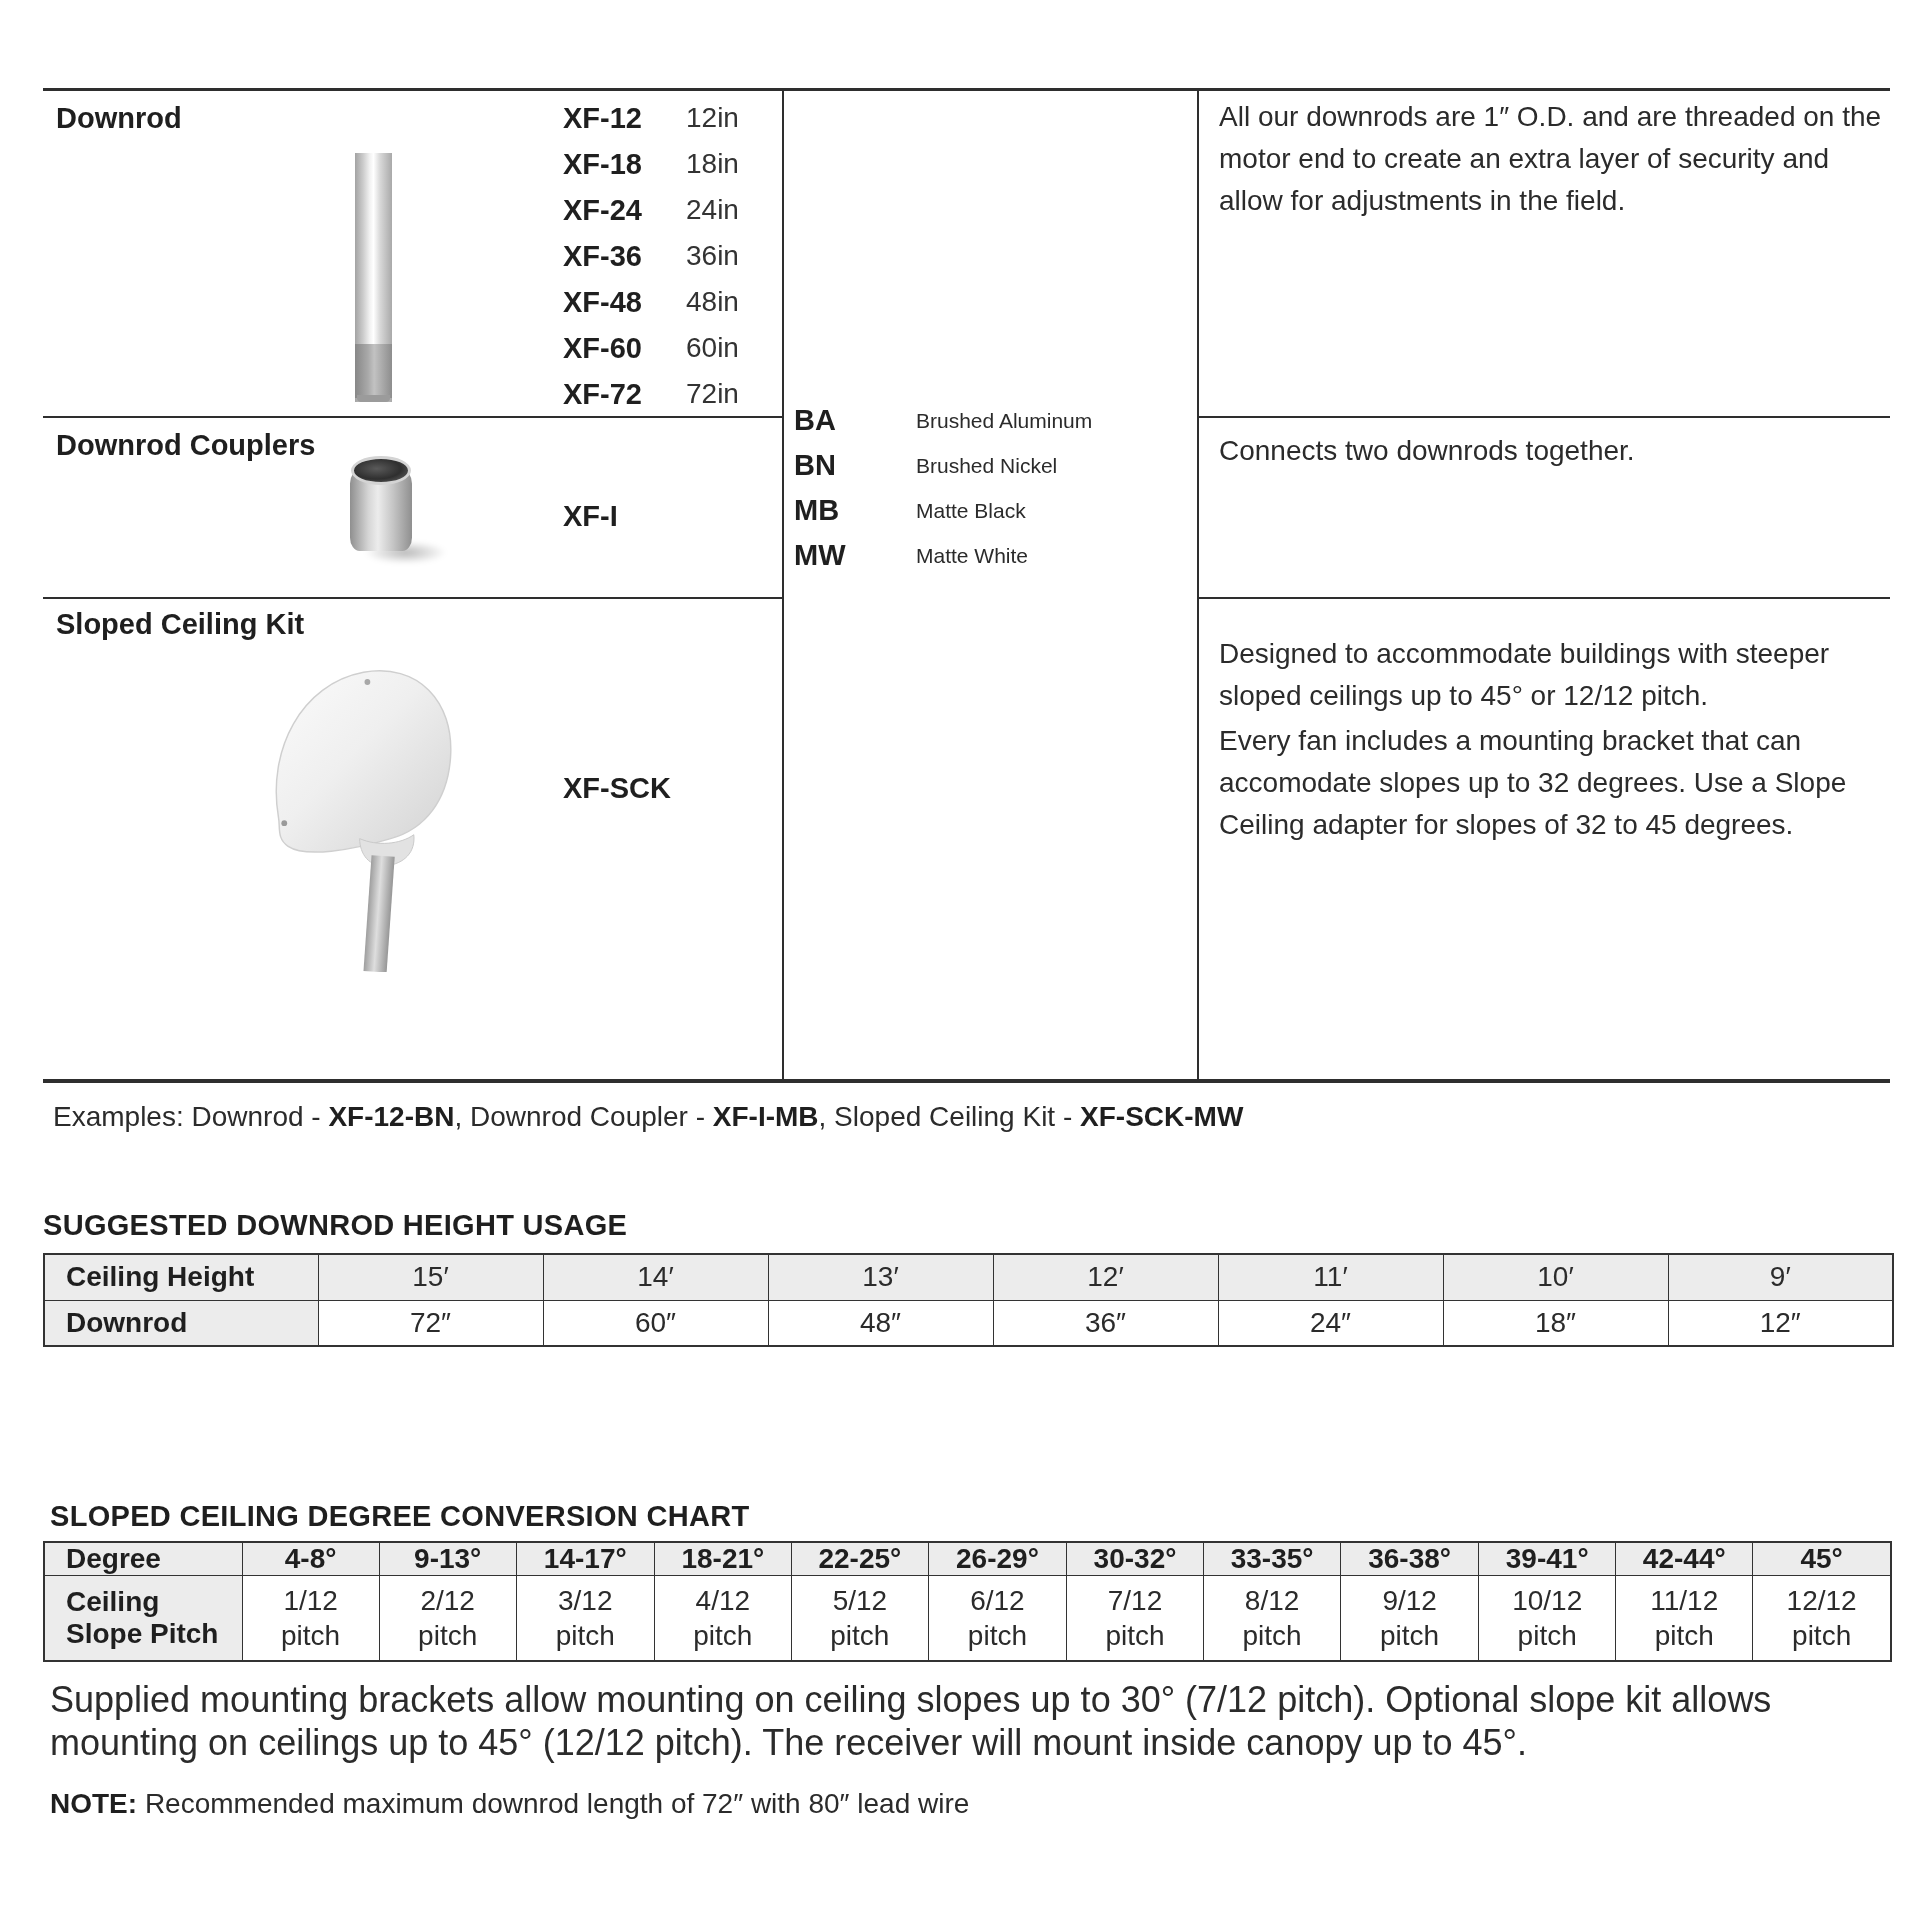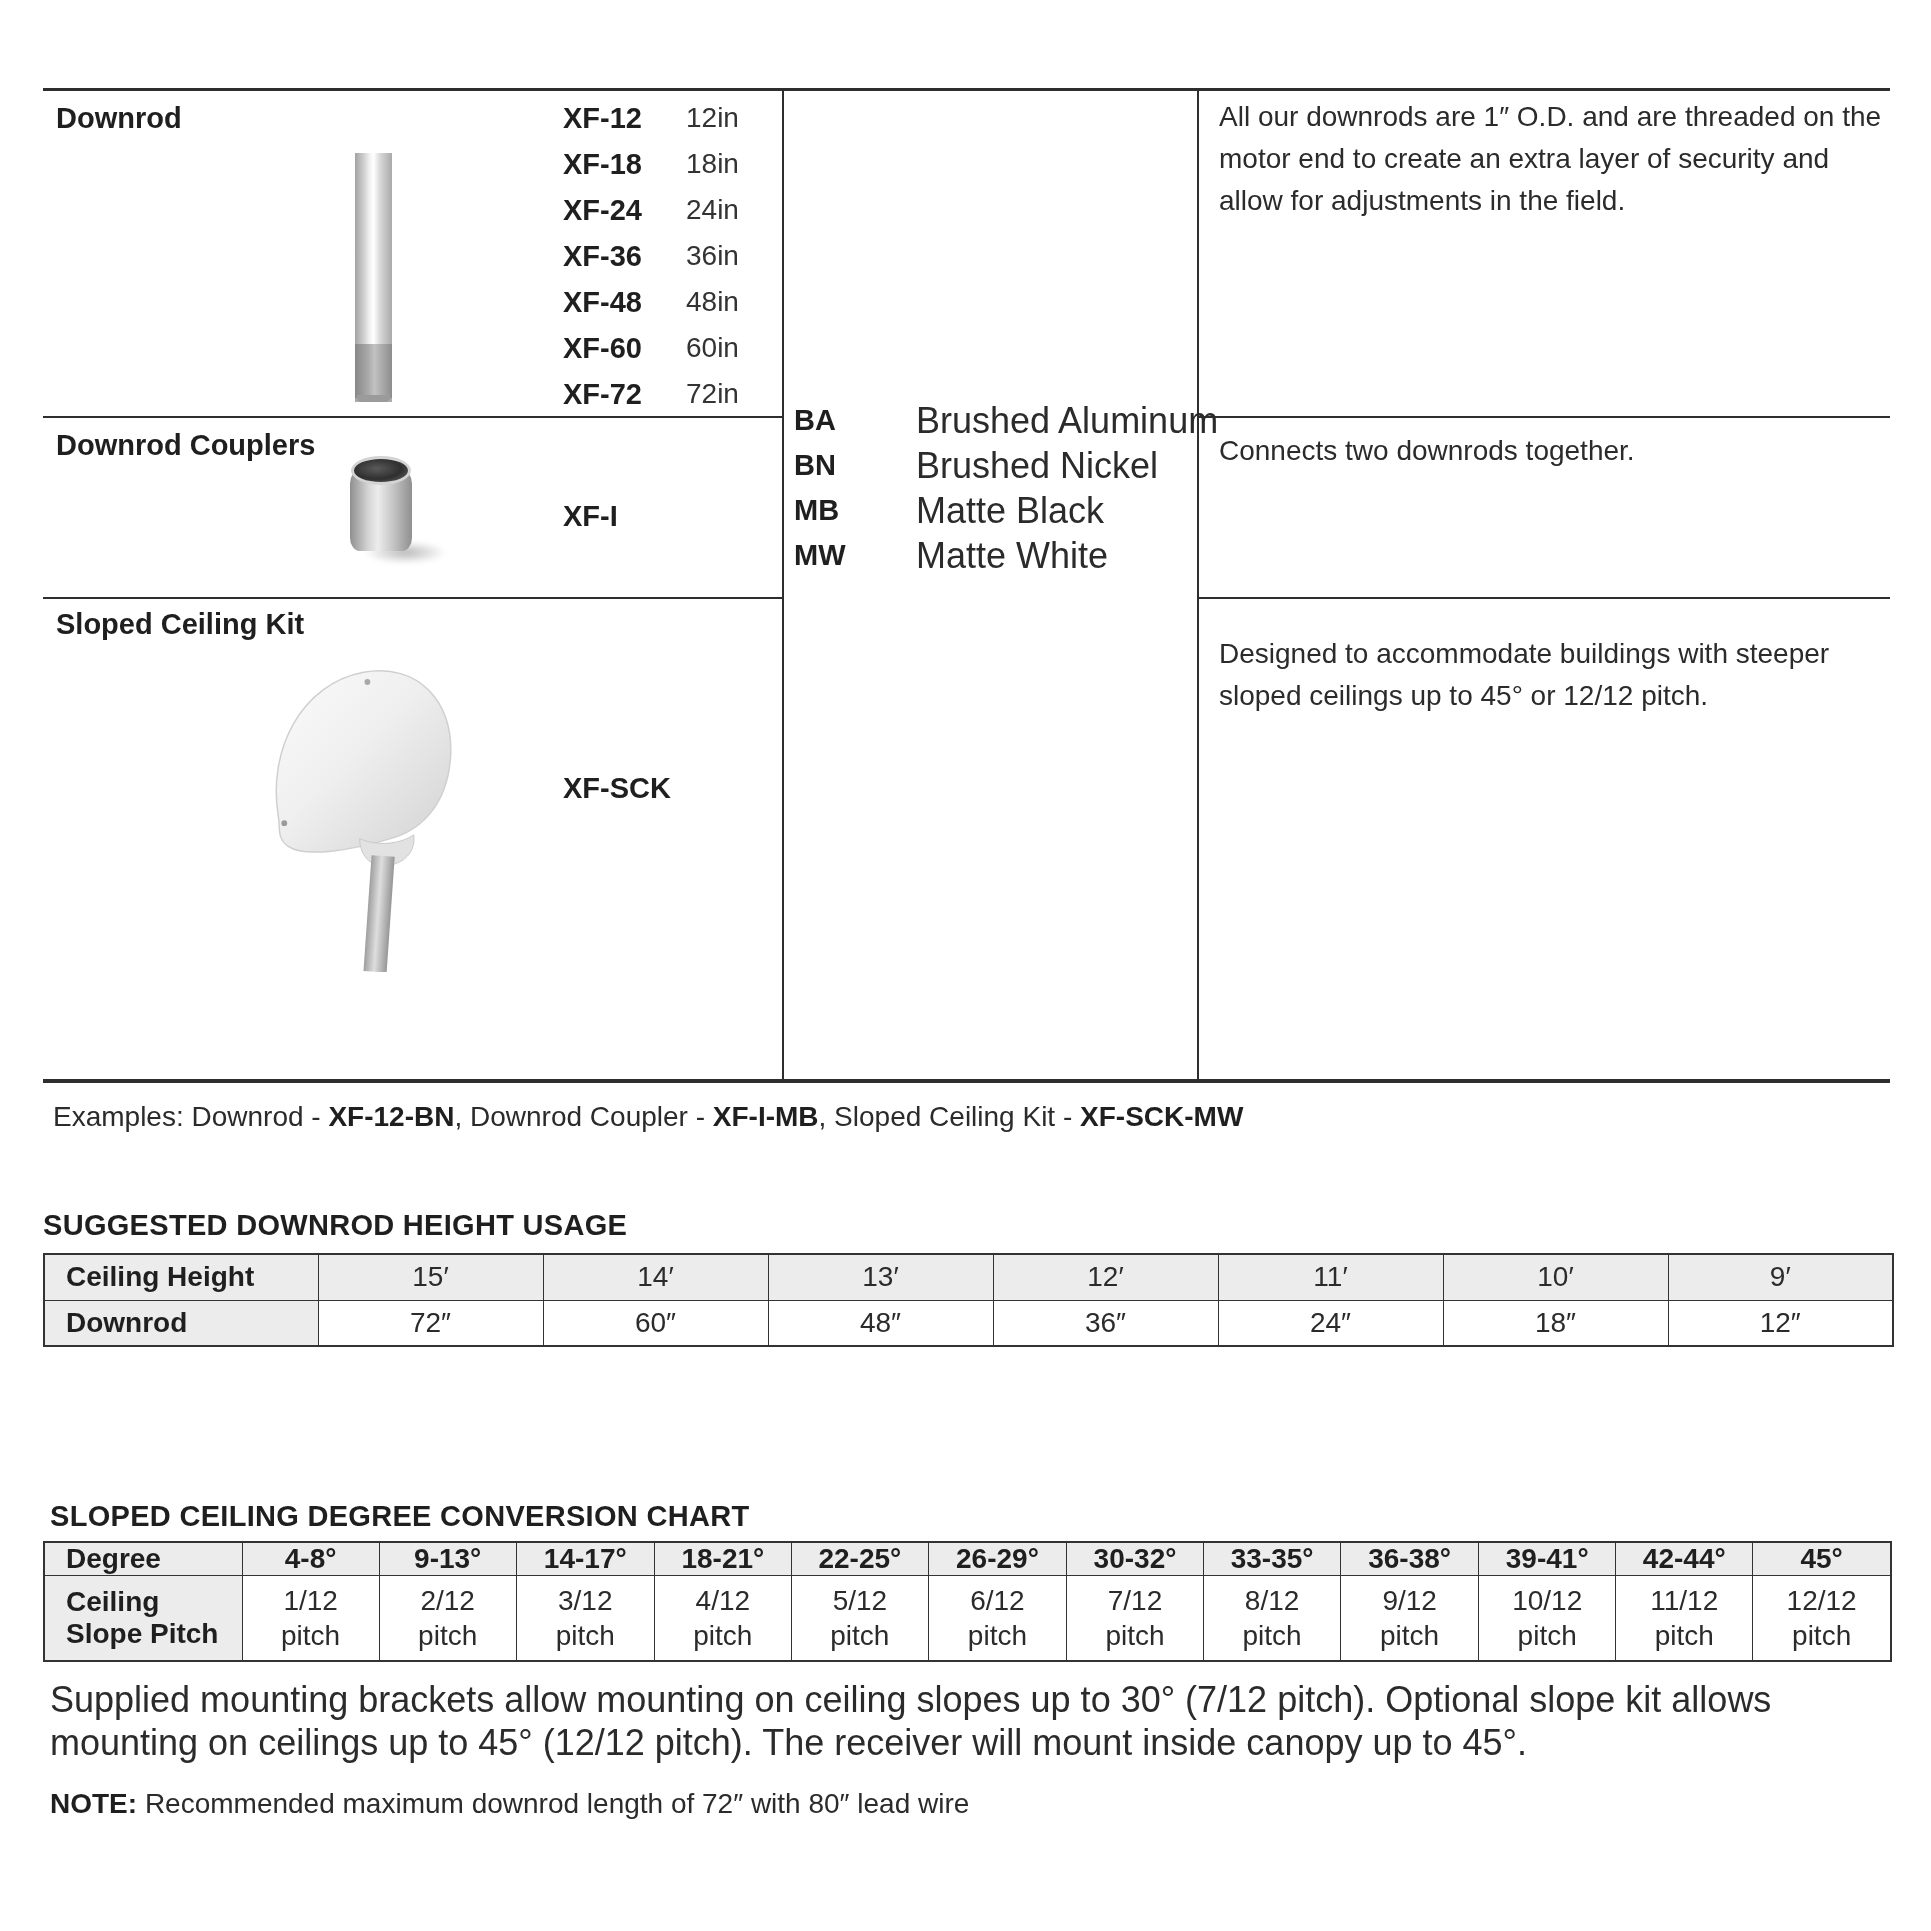--- a/index.html
+++ b/index.html
@@ -14,21 +14,21 @@
   .sec-label{position:absolute;left:56px;font-weight:bold;font-size:29px;color:#1f1f1f;}
   .model-col{position:absolute;left:563px;top:95px;}
   .model-row{height:46px;display:flex;align-items:center;}
   .model-code{font-weight:bold;font-size:29px;color:#1f1f1f;width:123px;}
   .model-len{font-size:28px;color:#333;}
   .single-code{position:absolute;left:563px;font-weight:bold;font-size:29px;color:#1f1f1f;}
   
   .finish-list{position:absolute;left:794px;top:398px;}
   .finish-row{height:45px;display:flex;align-items:center;}
   .finish-code{font-weight:bold;font-size:29px;color:#1f1f1f;width:122px;}
-  .finish-name{font-size:36px;color:#2b2b2b;}
+  .finish-name{font-size:21px;color:#2b2b2b;}
   
   .desc{position:absolute;left:1219px;width:668px;font-size:28px;line-height:42px;color:#2b2b2b;}
   
   .rod-img{position:absolute;left:355px;top:153px;width:37px;height:249px;}
   .rod-body{position:absolute;inset:0;
     background:linear-gradient(90deg,#a3a3a3,#cccccc 22%,#f2f2f2 40%,#ffffff 50%,#d8d8d8 68%,#a9a9a9);}
   .rod-thread{position:absolute;left:0;bottom:3.9px;width:100%;height:54px;
     background:linear-gradient(90deg,#878787,#a9a9a9 35%,#c2c2c2 52%,#8d8d8d);}
   .rod-cap{position:absolute;left:1.9px;bottom:0;width:33px;height:6.8px;background:#9b9b9b;border-radius:0 0 3.9px 3.9px;}
   .coupler{position:absolute;left:350px;top:456px;width:62px;height:104px;}
@@ -150,20 +150,21 @@
       <path d="M100,192 C118,200 142,198 156,188 C158,206 146,218 128,220 C110,222 100,208 100,192 Z" fill="#e2e2e2" stroke="#c8c8c8" stroke-width="1"></path>
       <circle cx="22" cy="176" r="3" fill="#9a9a9a"></circle>
       <circle cx="108" cy="30" r="3" fill="#a8a8a8"></circle>
       <rect x="112" y="210" width="24" height="120" fill="url(#rodG)" transform="rotate(4 124 214)"></rect>
     </svg>
   </div>
 
   <div class="single-code" style="top:772px;">XF-SCK</div>
 
   <div class="desc" style="top:633px;">Designed to accommodate buildings with steeper sloped ceilings up to 45° or 12/12 pitch.</div>
+  <div class="desc" style="top:720px;">Every fan includes a mounting bracket that can accomodate slopes up to 32 degrees. Use a Slope Ceiling adapter for slopes of 32 to 45 degrees.</div>
 
   <div class="finish-list">
     <div class="finish-row">
       <span class="finish-code">BA</span>
       <span class="finish-name">Brushed Aluminum</span>
     </div>
     <div class="finish-row">
       <span class="finish-code">BN</span>
       <span class="finish-name">Brushed Nickel</span>
     </div>

